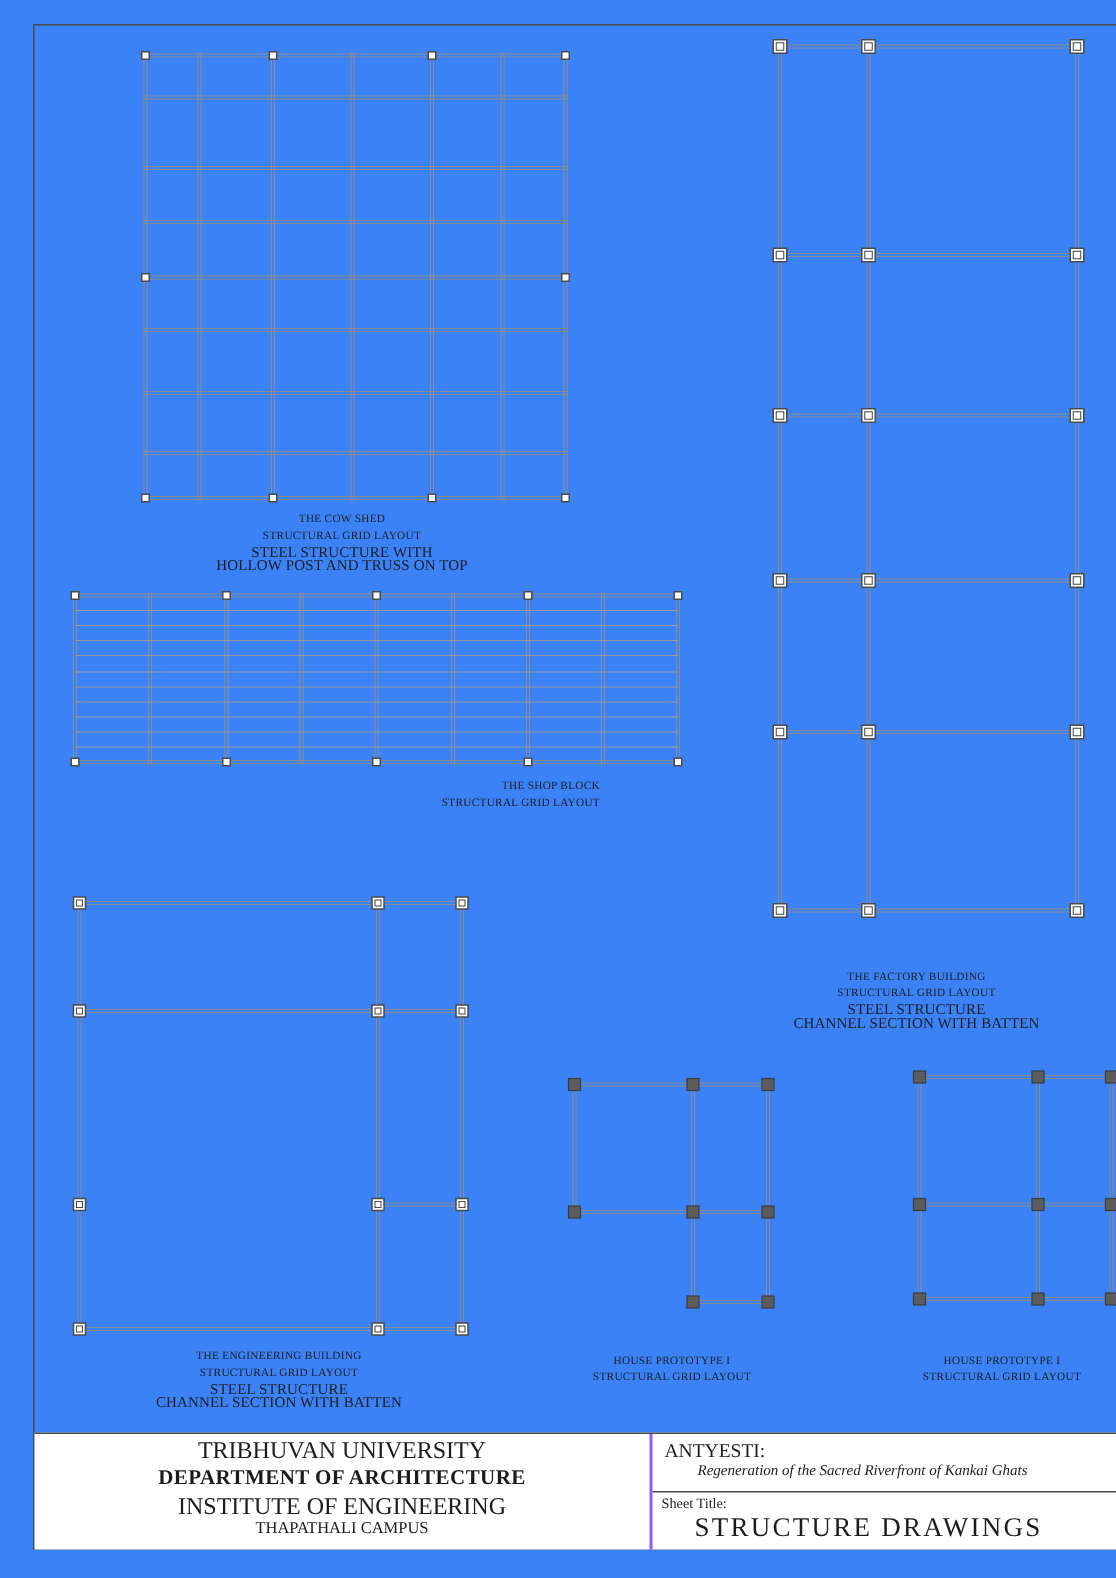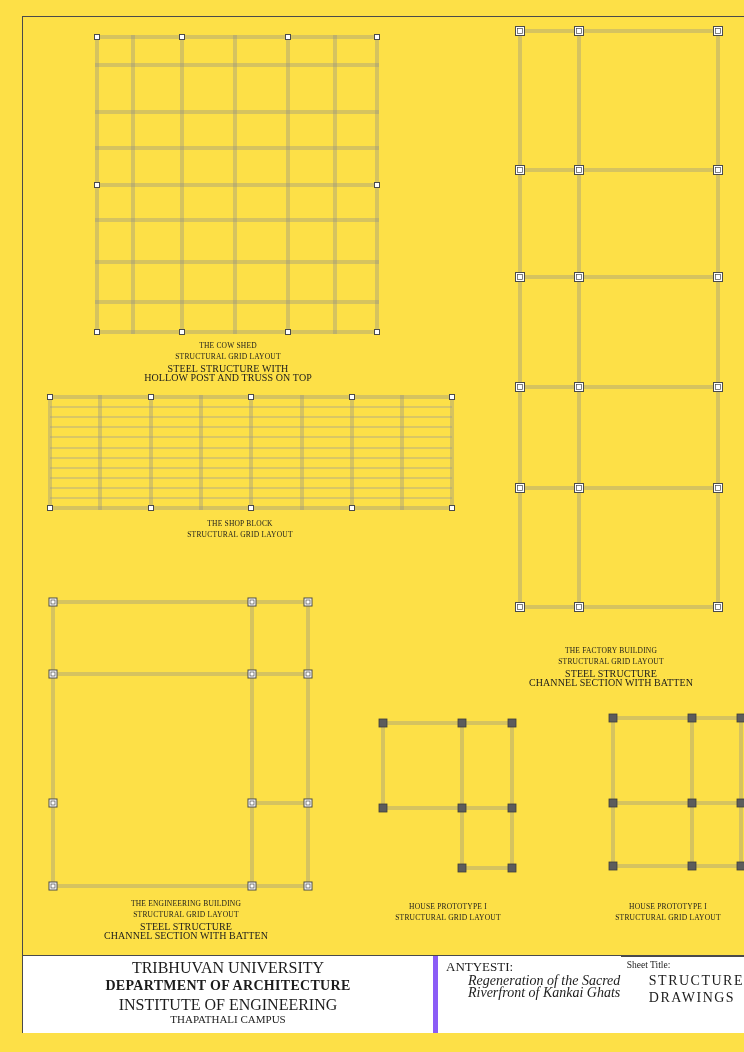--- a/index.html
+++ b/index.html
@@ -1,19 +1,19 @@
 <!DOCTYPE html>
 <html><head>
 <meta charset="utf-8">
 <style>
   html,body{margin:0;padding:0;background:#fff;}
   #page{
     position:relative;
     width:744px;height:1052px;
-    background:#fde047;
+    background:#3b82f6;
     overflow:hidden;
     font-family:"Liberation Serif", serif;
     color:#1c1c1c;
   }
   #sheet-border{
     position:absolute;left:22px;top:16px;width:730px;height:1017px;
     border-top:1px solid #4a4a4a;
     border-left:1px solid #4a4a4a;
     border-bottom:1px solid #4a4a4a;
     box-sizing:border-box;
@@ -27,31 +27,31 @@
   .lsub{font-size:10px;line-height:9px;margin-top:2px;letter-spacing:0.1px;}
   
   #titleblock{
     position:absolute;left:23px;top:955px;width:721px;height:78px;
     border-top:1px solid #4a4a4a;
     box-sizing:border-box;
     display:flex;flex-direction:row;
     background:#fff;
   }
   #tb-left{width:410px;box-sizing:border-box;text-align:center;padding-top:5px;}
-  #tb-right{flex:1;border-left:5px solid #8b5cf6;box-sizing:border-box;display:flex;flex-direction:row;}
+  #tb-right{flex:1;border-left:2px solid #8b5cf6;box-sizing:border-box;display:flex;flex-direction:column;}
   .tb-univ{font-size:16px;line-height:14px;}
   .tb-dept{font-size:14px;font-weight:bold;line-height:20px;margin-top:1px;letter-spacing:0.3px;}
   .tb-inst{font-size:16px;line-height:13px;margin-top:2px;}
   .tb-camp{font-size:11px;line-height:15px;margin-top:1px;}
   #tb-project{height:38px;box-sizing:border-box;padding:3px 0 0 8px;}
   .tb-proj-name{font-size:13px;line-height:16px;}
-  .tb-proj-sub{font-size:14px;font-style:italic;line-height:12px;margin-left:22px;}
+  .tb-proj-sub{font-size:10px;font-style:italic;line-height:12px;margin-left:22px;}
   #tb-sheet{flex:1;border-top:1px solid #4a4a4a;box-sizing:border-box;padding:2px 0 0 6px;}
   .tb-sheet-label{font-size:9.5px;line-height:12px;}
-  .tb-sheet-title{font-size:14px;line-height:17px;margin-left:22px;margin-top:1px;letter-spacing:1.5px;}
+  .tb-sheet-title{font-size:18px;line-height:17px;margin-left:22px;margin-top:1px;letter-spacing:1.5px;}
 </style>
 </head>
 <body>
 
 <div id="page">
   <div id="sheet-border"></div>
   <div id="drawings-layer">
       <svg width="300" height="315" style="position: absolute; left: 87px; top: 27px; overflow: visible;">
         <line x1="9" y1="8" x2="9" y2="307" stroke="#8c8c8c" stroke-width="0.7"></line>
         <line x1="11" y1="8" x2="11" y2="307" stroke="#8c8c8c" stroke-width="0.7"></line>
@@ -143,21 +143,21 @@
         <rect x="108.5" y="7.5" width="5" height="5" fill="#ffffff" stroke="#4a4a4a" stroke-width="1"></rect>
         <rect x="208.5" y="7.5" width="5" height="5" fill="#ffffff" stroke="#4a4a4a" stroke-width="1"></rect>
         <rect x="309.5" y="7.5" width="5" height="5" fill="#ffffff" stroke="#4a4a4a" stroke-width="1"></rect>
         <rect x="409.5" y="7.5" width="5" height="5" fill="#ffffff" stroke="#4a4a4a" stroke-width="1"></rect>
         <rect x="7.5" y="118.5" width="5" height="5" fill="#ffffff" stroke="#4a4a4a" stroke-width="1"></rect>
         <rect x="108.5" y="118.5" width="5" height="5" fill="#ffffff" stroke="#4a4a4a" stroke-width="1"></rect>
         <rect x="208.5" y="118.5" width="5" height="5" fill="#ffffff" stroke="#4a4a4a" stroke-width="1"></rect>
         <rect x="309.5" y="118.5" width="5" height="5" fill="#ffffff" stroke="#4a4a4a" stroke-width="1"></rect>
         <rect x="409.5" y="118.5" width="5" height="5" fill="#ffffff" stroke="#4a4a4a" stroke-width="1"></rect>
       </svg>
-      <div class="dlabel" style="left: 80px; top: 518px;">
+      <div class="dlabel" style="left: 80px; top: 518px; text-align: right;">
         <div class="lmain">
           <div>THE SHOP BLOCK</div>
           <div>STRUCTURAL GRID LAYOUT</div>
         </div>
       </div>
       <svg width="218" height="596" style="position: absolute; left: 510px; top: 21px; overflow: visible;">
         <line x1="9" y1="6" x2="9" y2="590" stroke="#8c8c8c" stroke-width="0.7"></line>
         <line x1="11" y1="6" x2="11" y2="590" stroke="#8c8c8c" stroke-width="0.7"></line>
         <line x1="68" y1="6" x2="68" y2="590" stroke="#8c8c8c" stroke-width="0.7"></line>
         <line x1="70" y1="6" x2="70" y2="590" stroke="#8c8c8c" stroke-width="0.7"></line>

